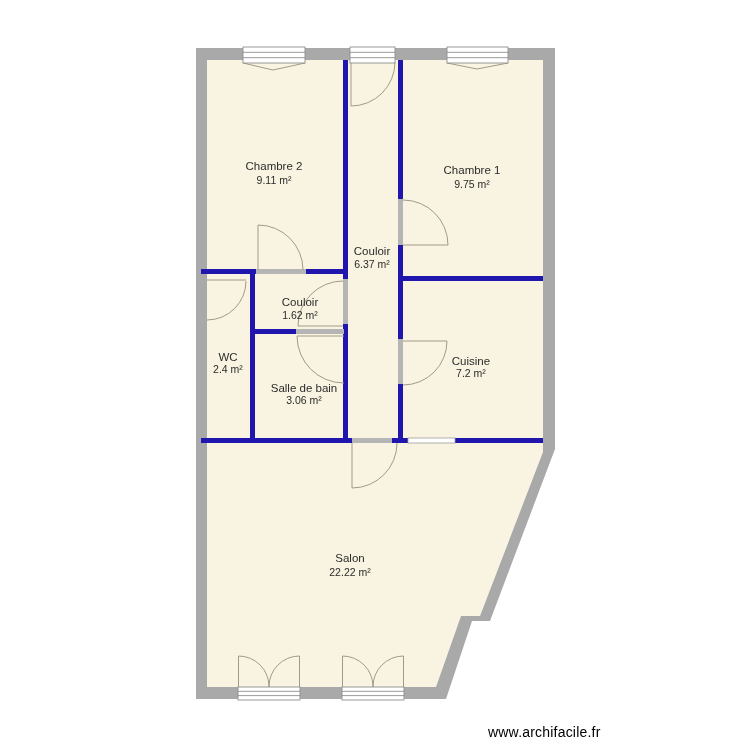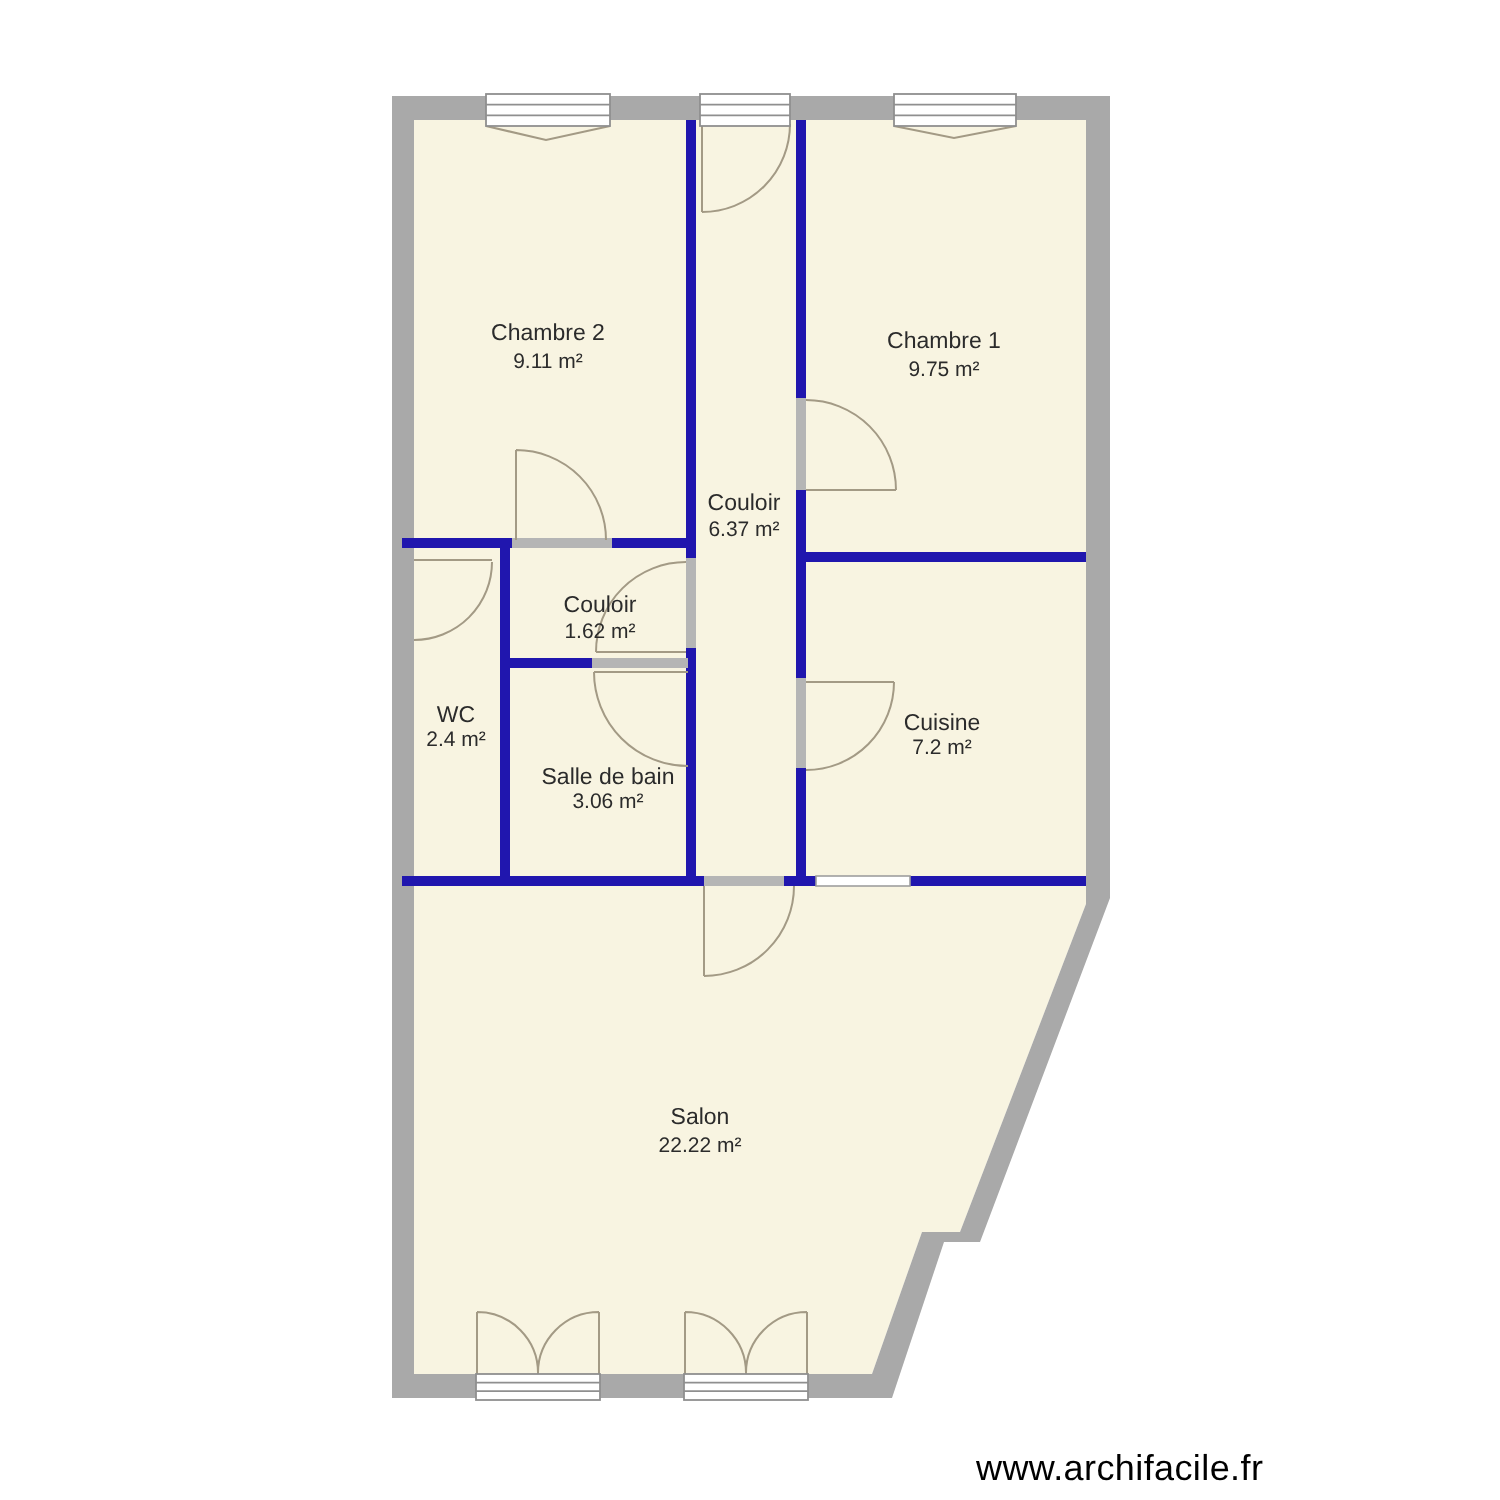--- a/index.html
+++ b/index.html
@@ -6,21 +6,21 @@
   body{
     width:750px;height:750px;background:#ffffff;overflow:hidden;
     font-family:"Liberation Sans",sans-serif;position:relative;
   }
   .stage{position:absolute;inset:0;}
   svg{position:absolute;left:0;top:0;}
   .rn{font-size:11.5px;fill:#2b2b2b;text-anchor:middle;}
   .ra{font-size:10.5px;fill:#2b2b2b;text-anchor:middle;}
   .watermark{
     position:absolute;left:488px;top:724px;width:160px;
-    font-size:18px;color:#000;letter-spacing:0.2px;cursor:pointer;
+    font-size:14px;color:#000;letter-spacing:0.2px;cursor:pointer;
   }
   .room-hit{fill:rgba(0,0,0,0);cursor:pointer;}
 </style>
 </head>
 <body>
 
 <div class="stage">
 <svg width="750" height="750" viewBox="0 0 750 750">
 
   <path d="M207,60 H543 V452 L480,616 H461 L436,687 H207 Z" fill="#f8f4e1"></path>

